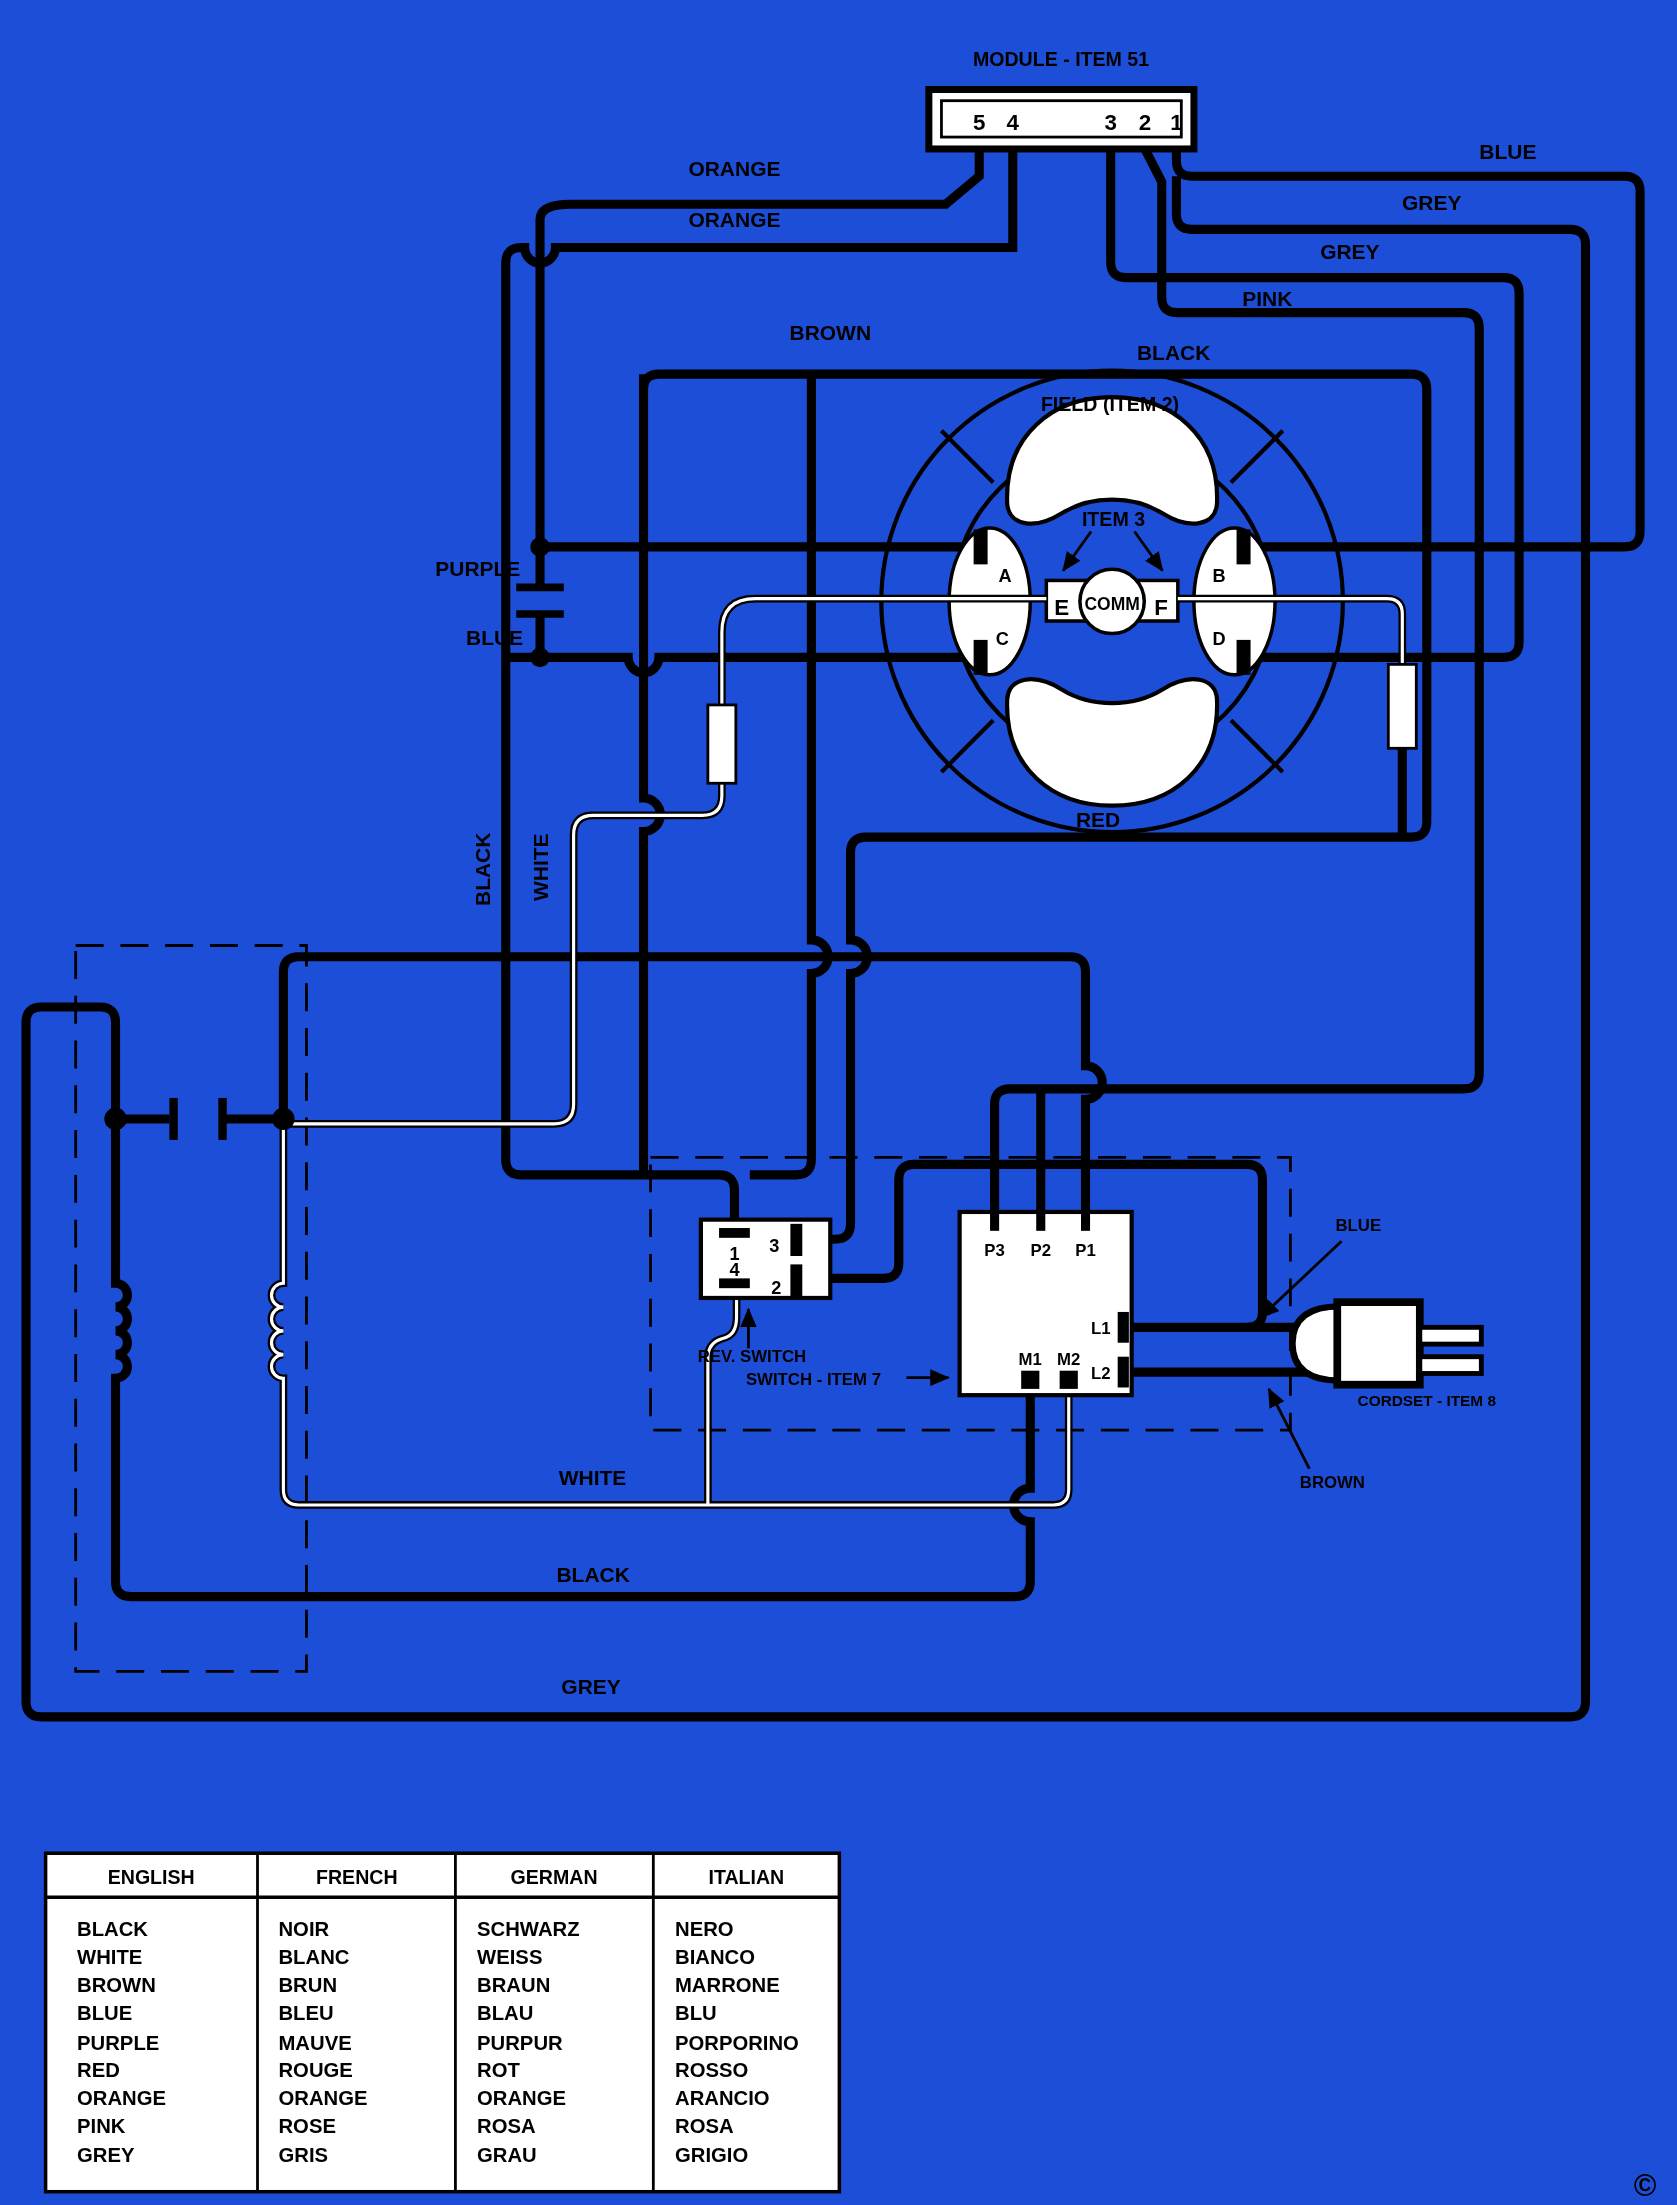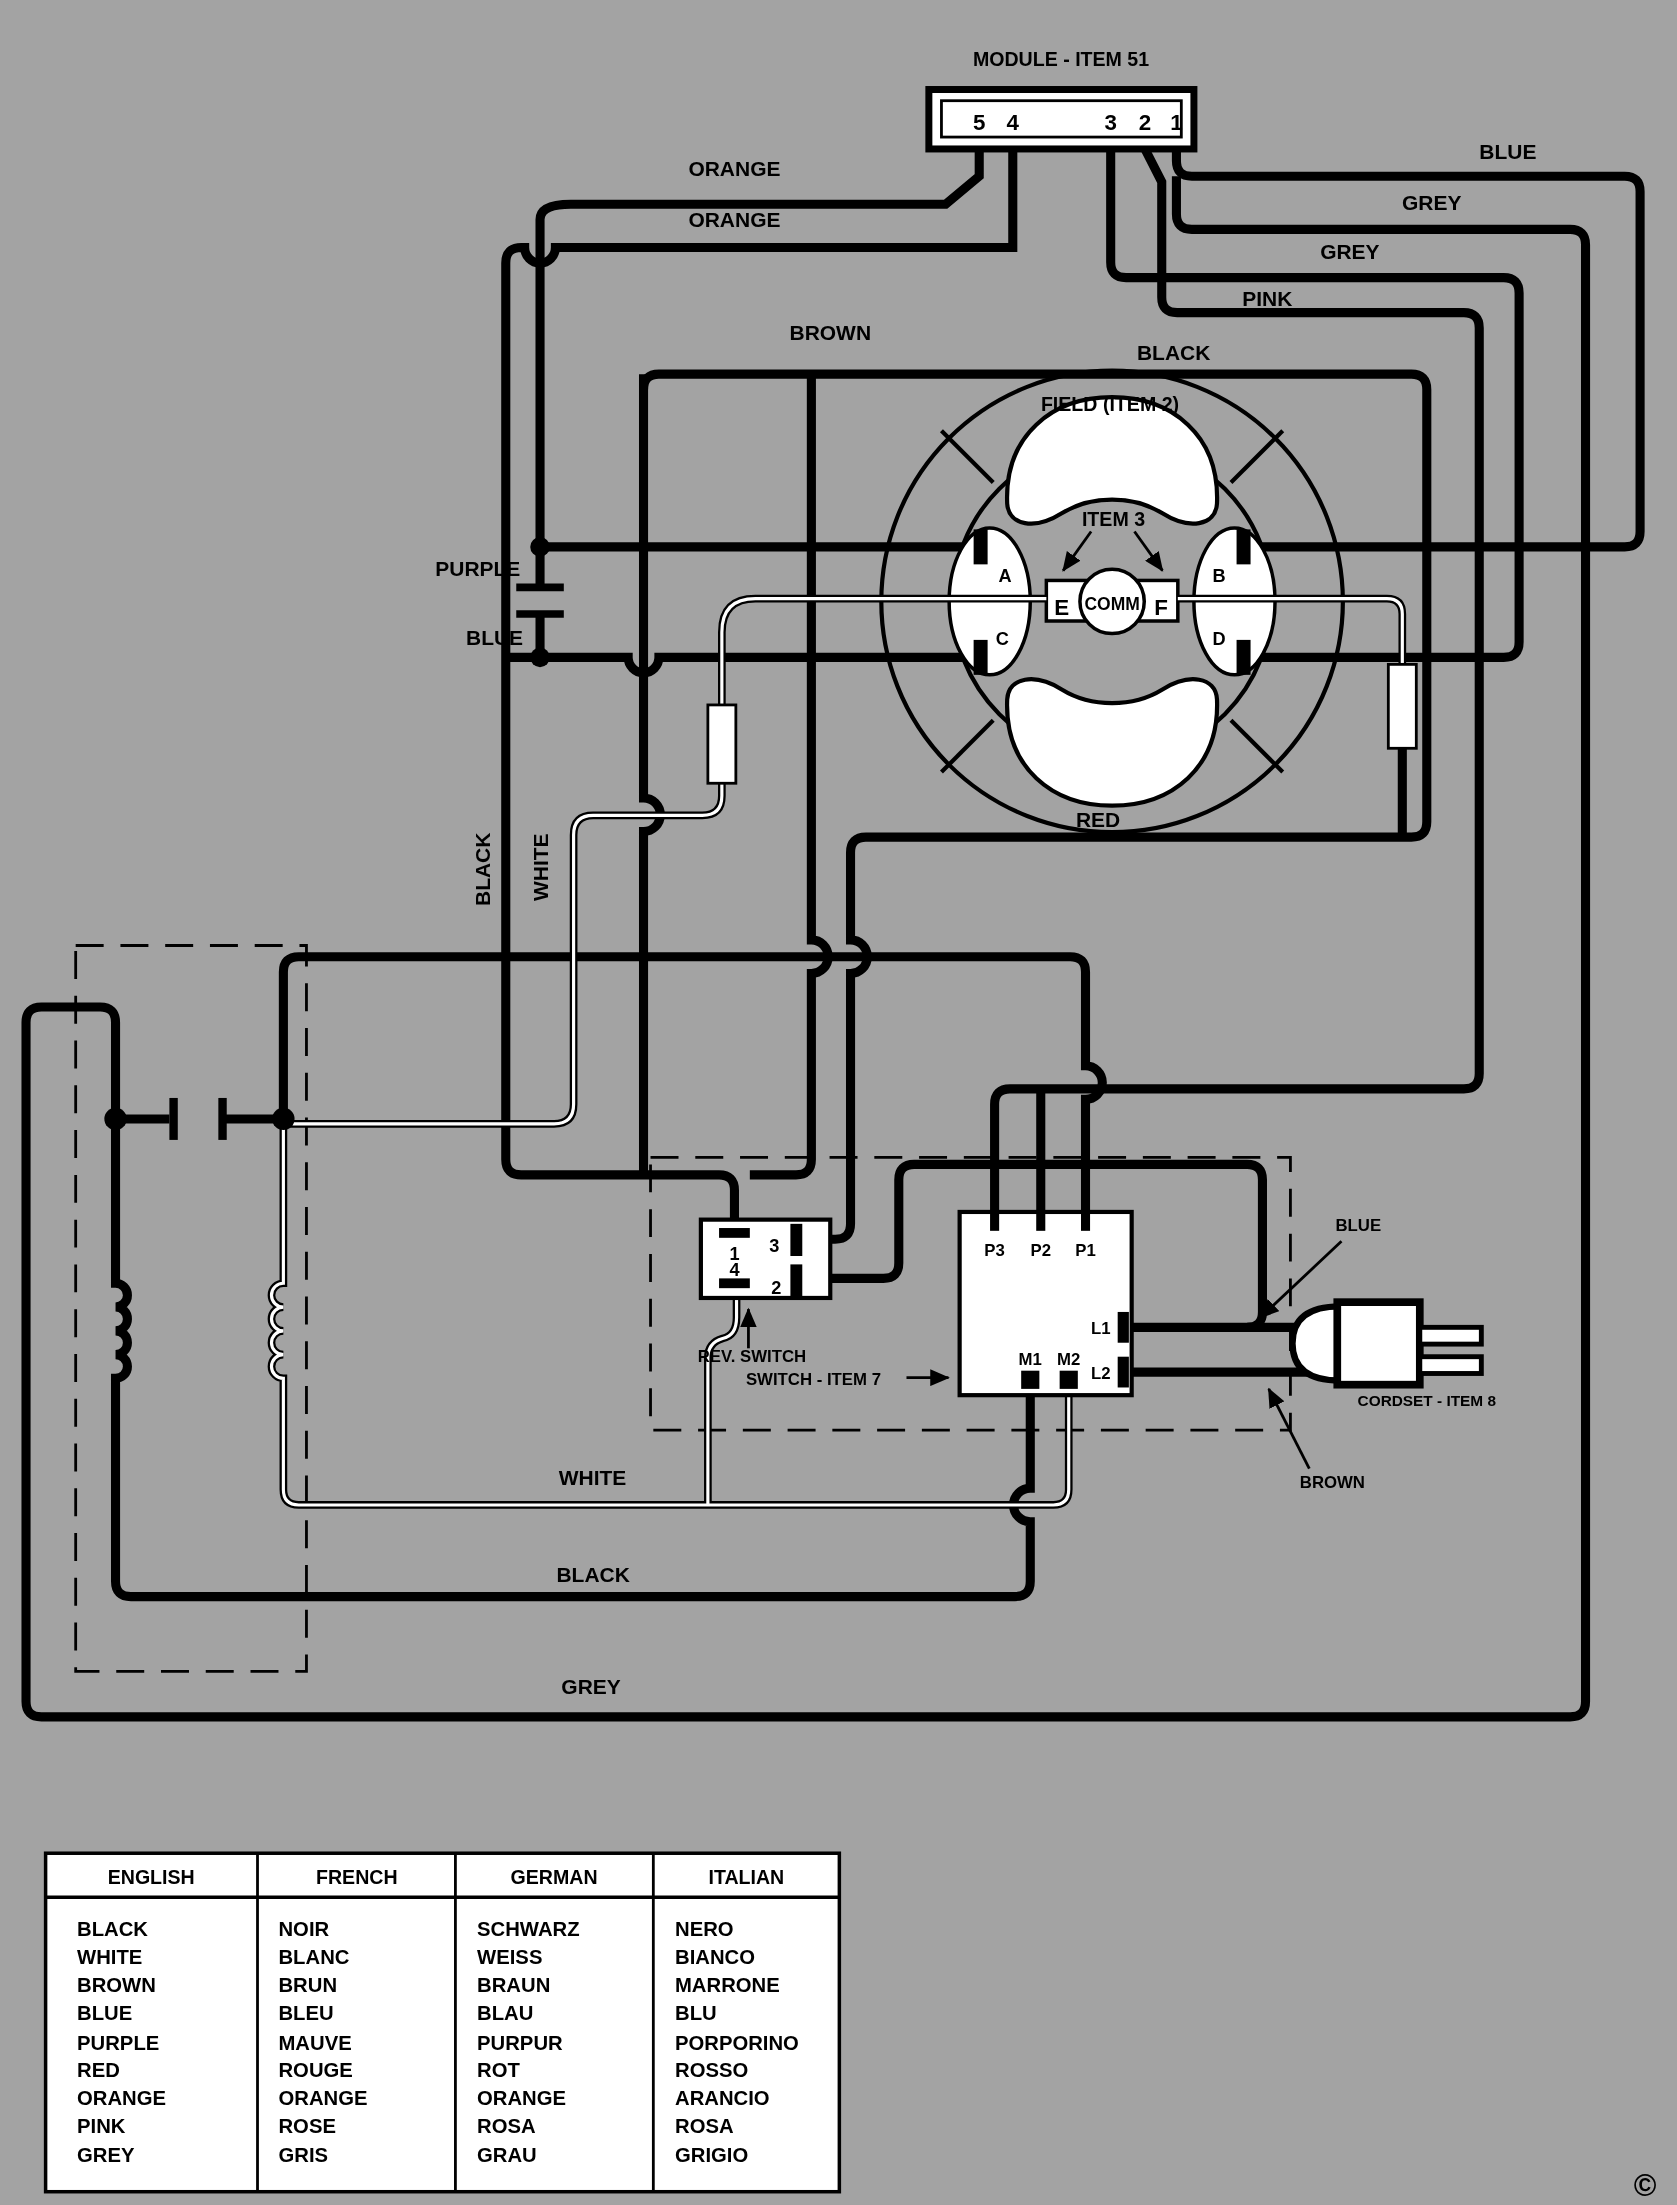--- a/index.html
+++ b/index.html
@@ -1,16 +1,16 @@
 <!DOCTYPE html>
 <html style="font-size:11.2px"><head>
 <meta charset="utf-8">
 <style>
   html,body{margin:0;padding:0;background:#fff;}
-  .page{width:1678px;height:2205px;position:relative;background:#a3a3a3;}
+  .page{width:1678px;height:2205px;position:relative;background:#1d4ed8;}
   svg{display:block;}
   .t{font-family:"Liberation Sans", sans-serif;font-weight:bold;fill:#000;}
   .w{stroke:#000;stroke-width:13;fill:none;}
   .thin{stroke:#000;stroke-width:6;fill:none;}
   .wo{stroke:#000;stroke-width:11;fill:none;}
   .wi{stroke:#fff;stroke-width:4.5;fill:none;}
   .dash{stroke:#000;stroke-width:4;fill:none;stroke-dasharray:40 24;}
   .bar{fill:#000;stroke:none;}
   .whitebox{fill:#fff;stroke:#000;}
   .arrow{stroke:#000;stroke-width:4;fill:none;}

